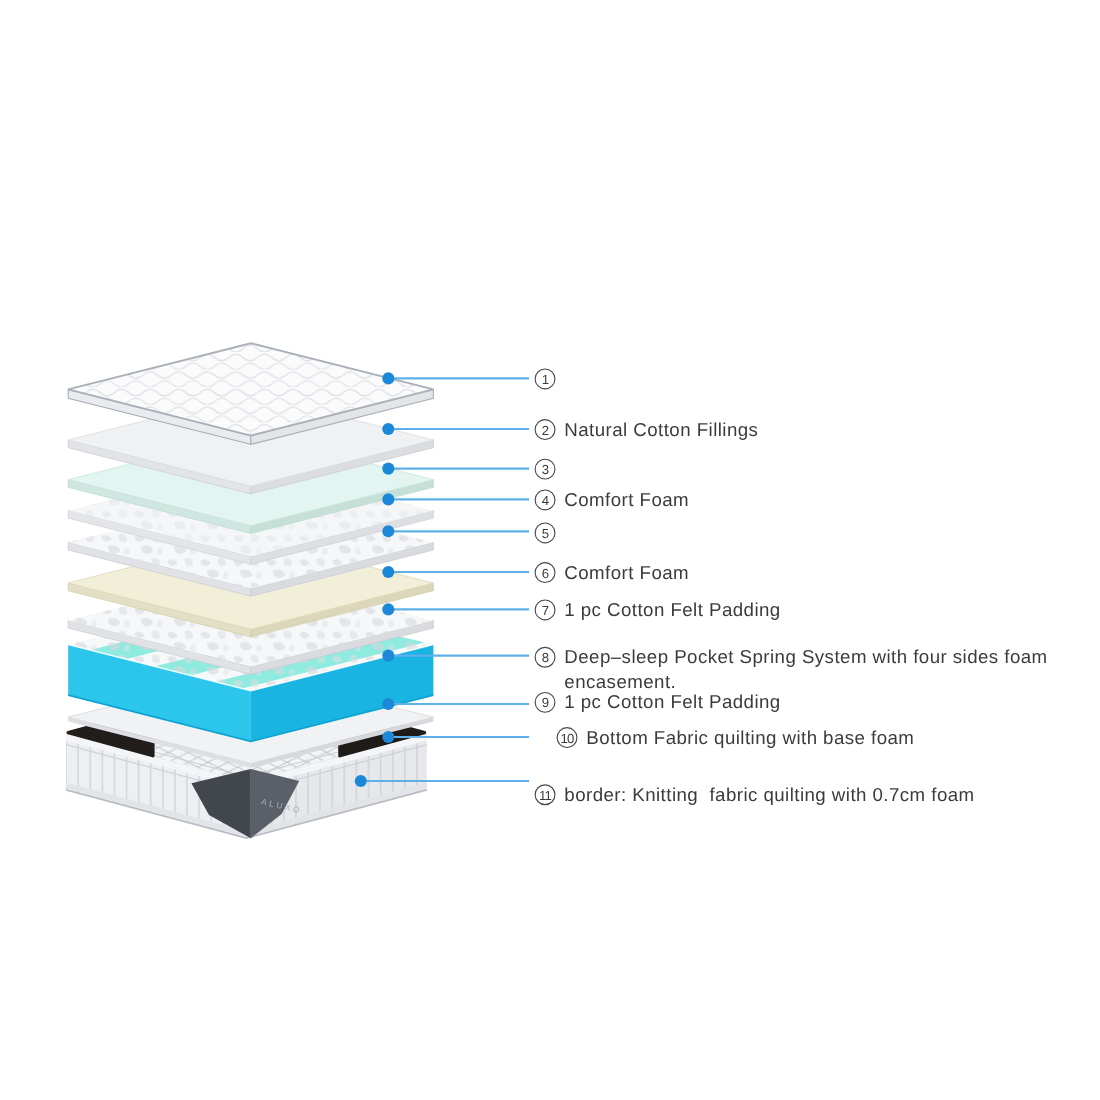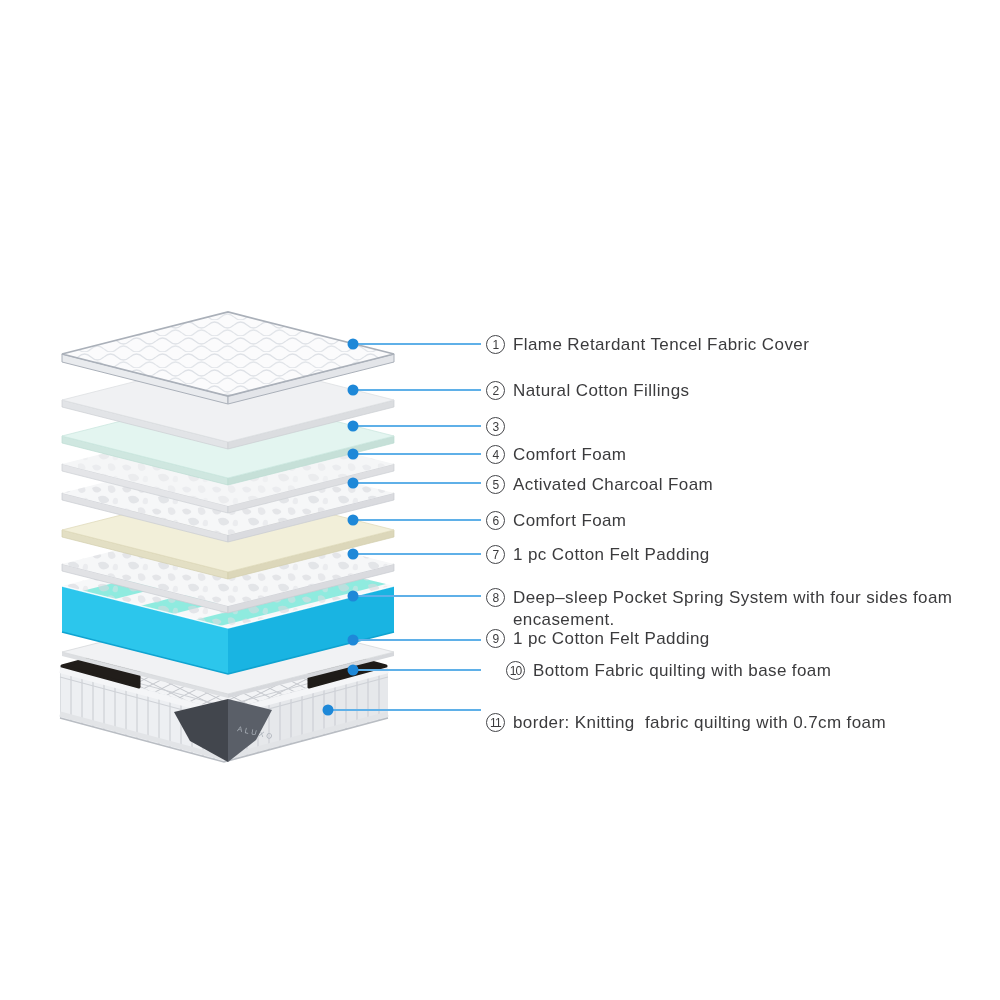--- a/index.html
+++ b/index.html
@@ -151,36 +151,34 @@
       <circle cx="353" cy="596" r="5.5"></circle>
       <circle cx="353" cy="640" r="5.5"></circle>
       <circle cx="353" cy="670" r="5.5"></circle>
       <circle cx="328" cy="710" r="5.5"></circle>
     </g>
   </svg>
 
   <div class="labels">
     <div class="callout-label" style="left:486px;top:334px">
       <span class="num">1</span>
-      <span class="txt">Flame Retardant Tencel Fabric Cover</span>
     </div>
     <div class="callout-label" style="left:486px;top:380px">
       <span class="num">2</span>
       <span class="txt">Natural Cotton Fillings</span>
     </div>
     <div class="callout-label" style="left:486px;top:416px">
       <span class="num">3</span>
     </div>
     <div class="callout-label" style="left:486px;top:444px">
       <span class="num">4</span>
       <span class="txt">Comfort Foam</span>
     </div>
     <div class="callout-label" style="left:486px;top:474px">
       <span class="num">5</span>
-      <span class="txt">Activated Charcoal Foam</span>
     </div>
     <div class="callout-label" style="left:486px;top:510px">
       <span class="num">6</span>
       <span class="txt">Comfort Foam</span>
     </div>
     <div class="callout-label" style="left:486px;top:544px">
       <span class="num">7</span>
       <span class="txt">1 pc Cotton Felt Padding</span>
     </div>
     <div class="callout-label wide" style="left:486px;top:587px">

